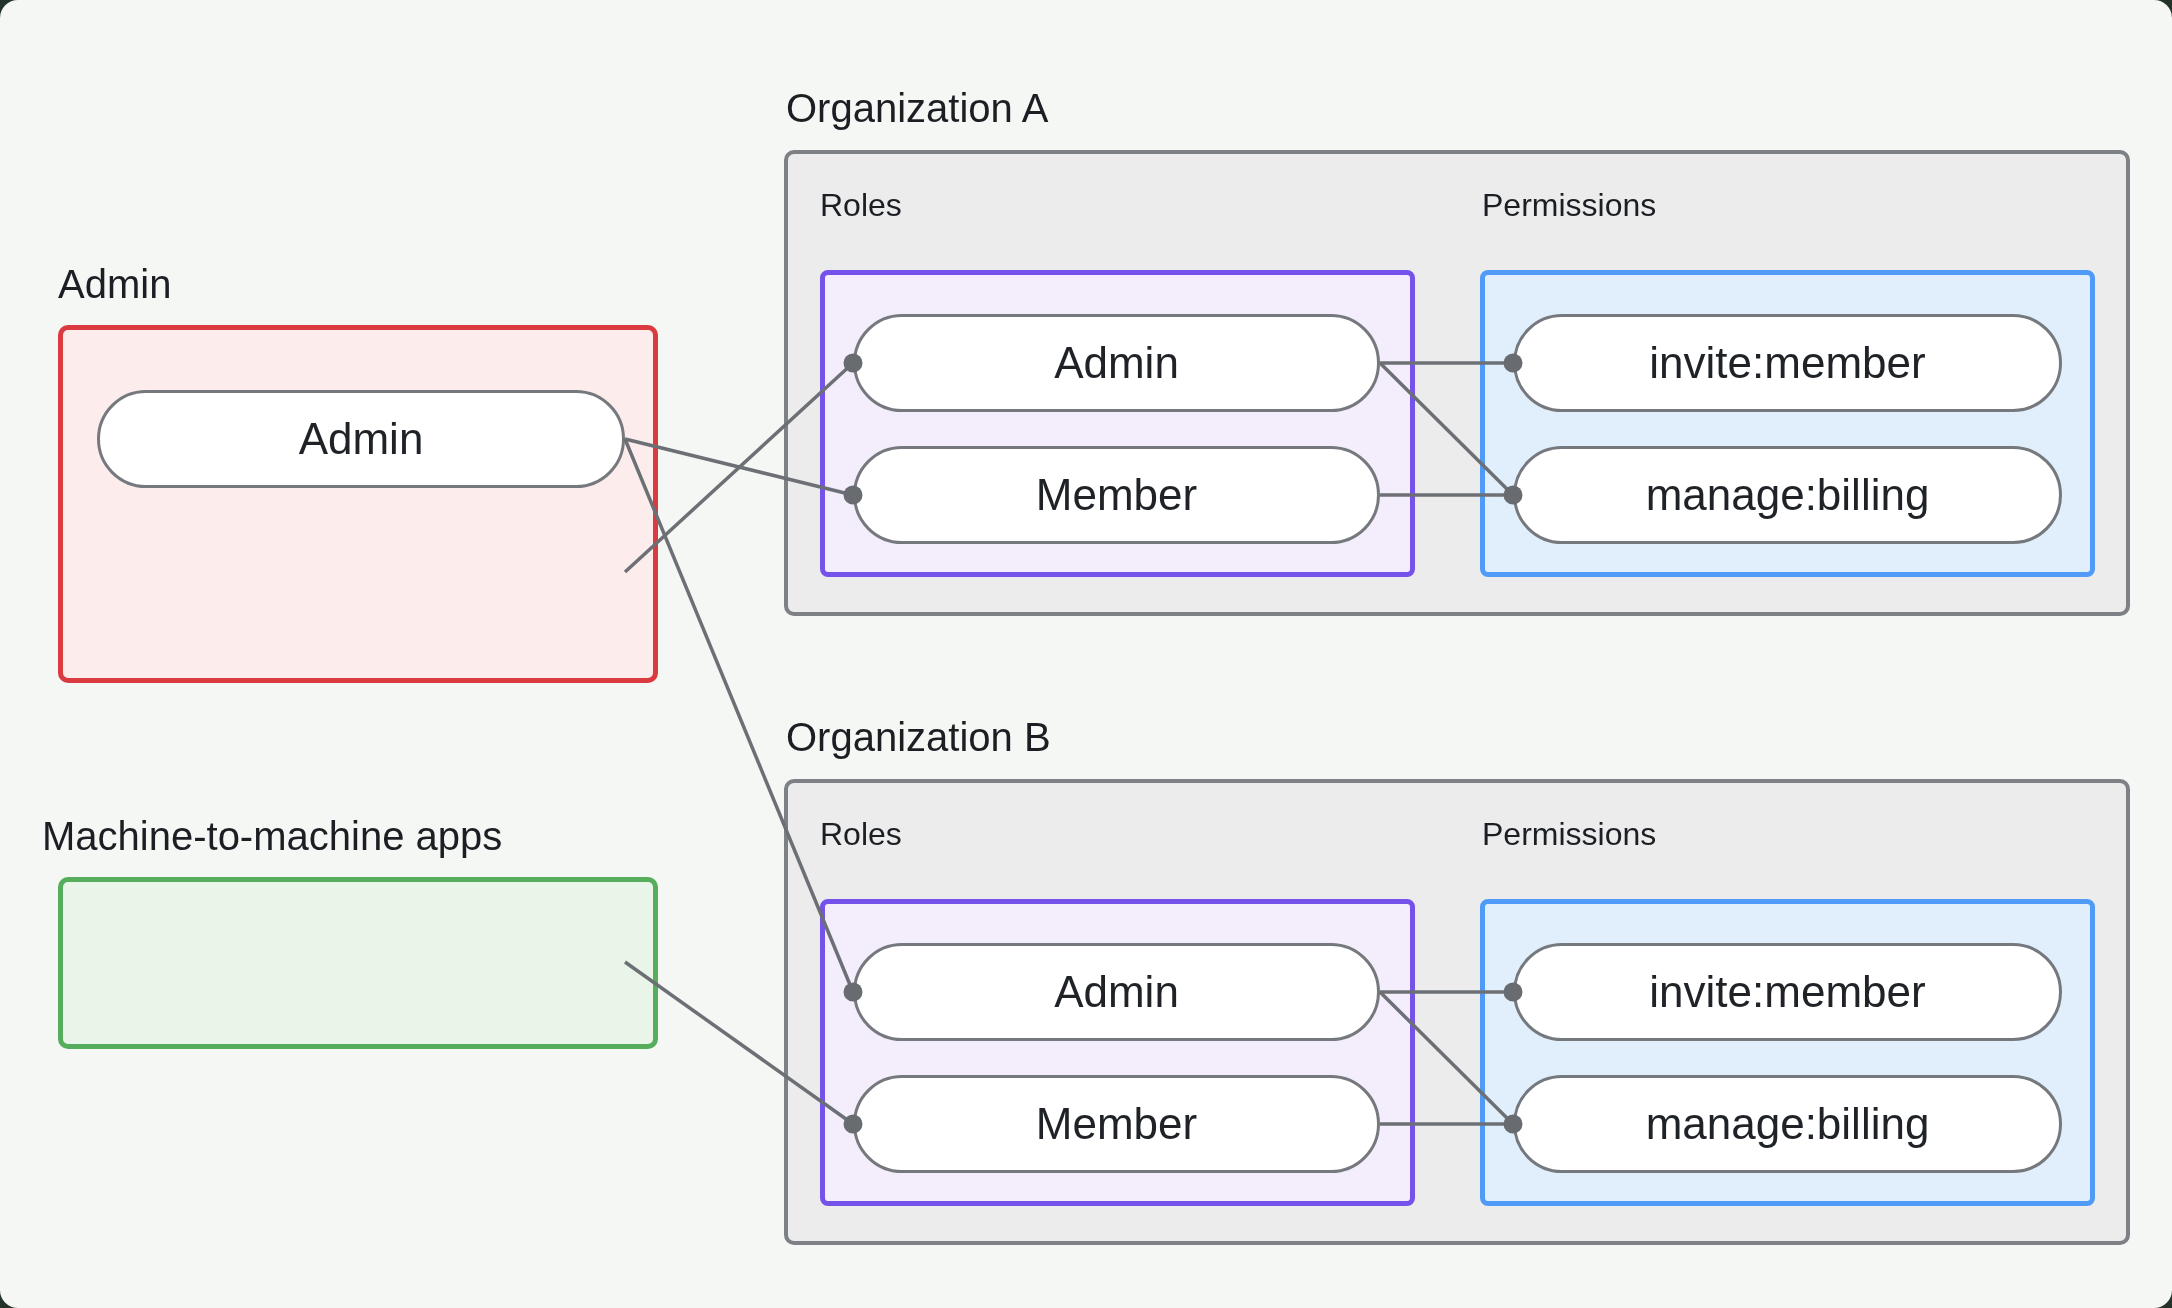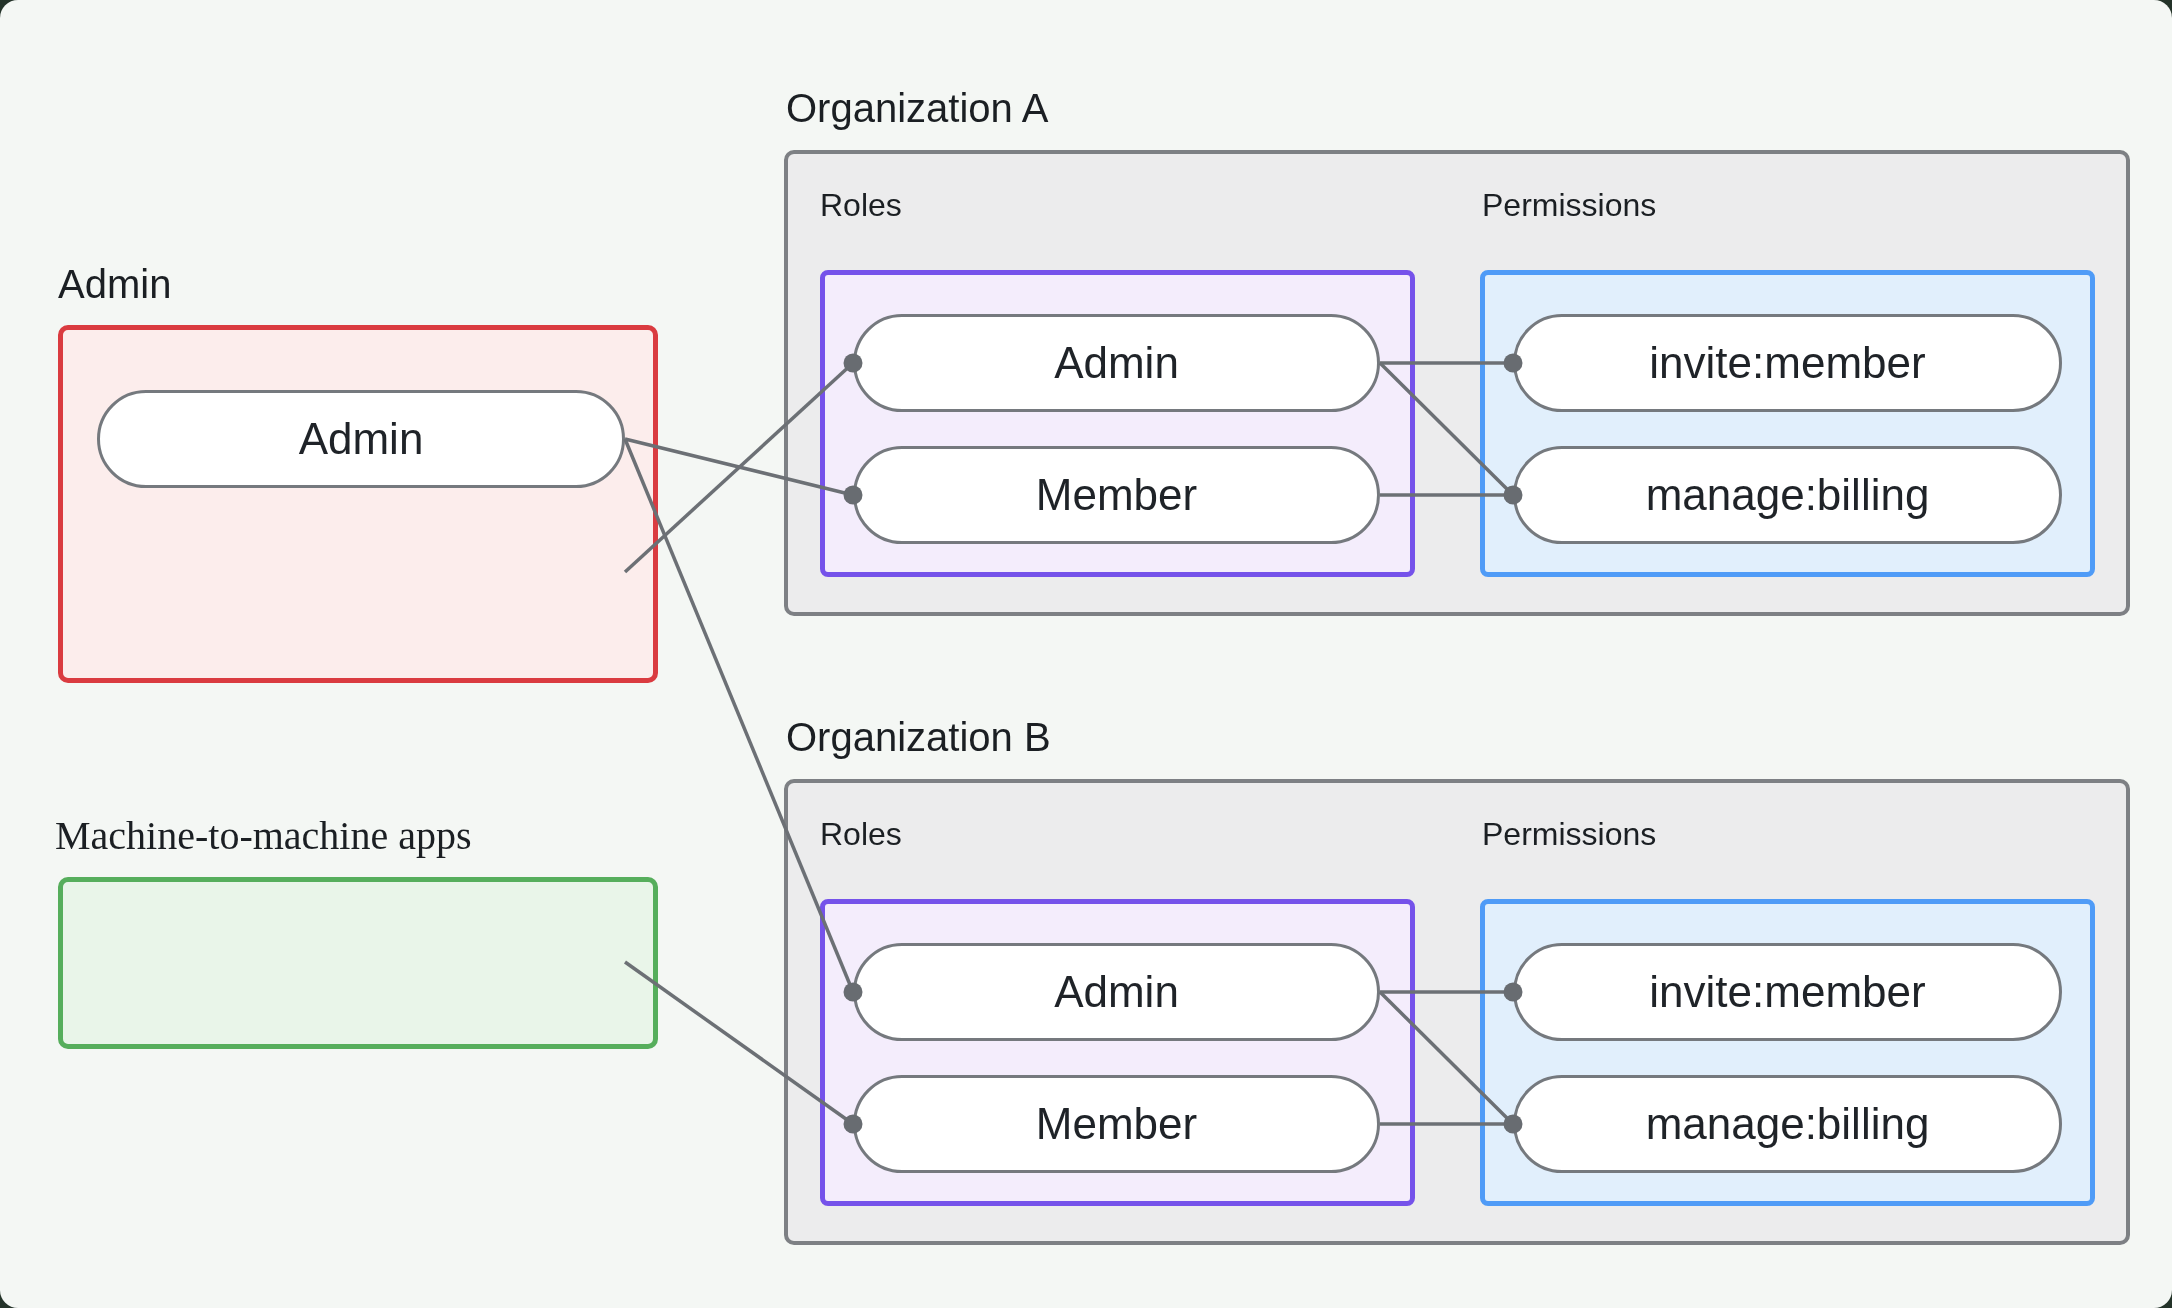--- a/index.html
+++ b/index.html
@@ -56,21 +56,21 @@
     width: 2172px; height: 1308px;
     pointer-events: none;
   }
 </style>
 </head>
 <body>
 
 <div id="canvas">
 
   <div class="section-label" style="left:58px; top:240px;">Admin</div>
-  <div class="section-label" style="left:55px; top:792px;font-family:Liberation Serif, serif;">Machine-to-machine apps</div>
+  <div class="section-label" style="left:42px; top:792px;">Machine-to-machine apps</div>
   <div class="section-label" style="left:786px; top:64px;">Organization A</div>
   <div class="section-label" style="left:786px; top:693px;text-align:center;">Organization B</div>
 
   <div class="box box-red" style="left:58px; top:325px; width:600px; height:358px;"></div>
   <div class="box box-green" style="left:58px; top:877px; width:600px; height:172px;"></div>
 
   <div class="box box-gray" style="left:784px; top:150px; width:1346px; height:466px;"></div>
   <div class="box box-gray" style="left:784px; top:779px; width:1346px; height:466px;"></div>
 
   <div class="inner-label" style="left:820px; top:186px;">Roles</div>

